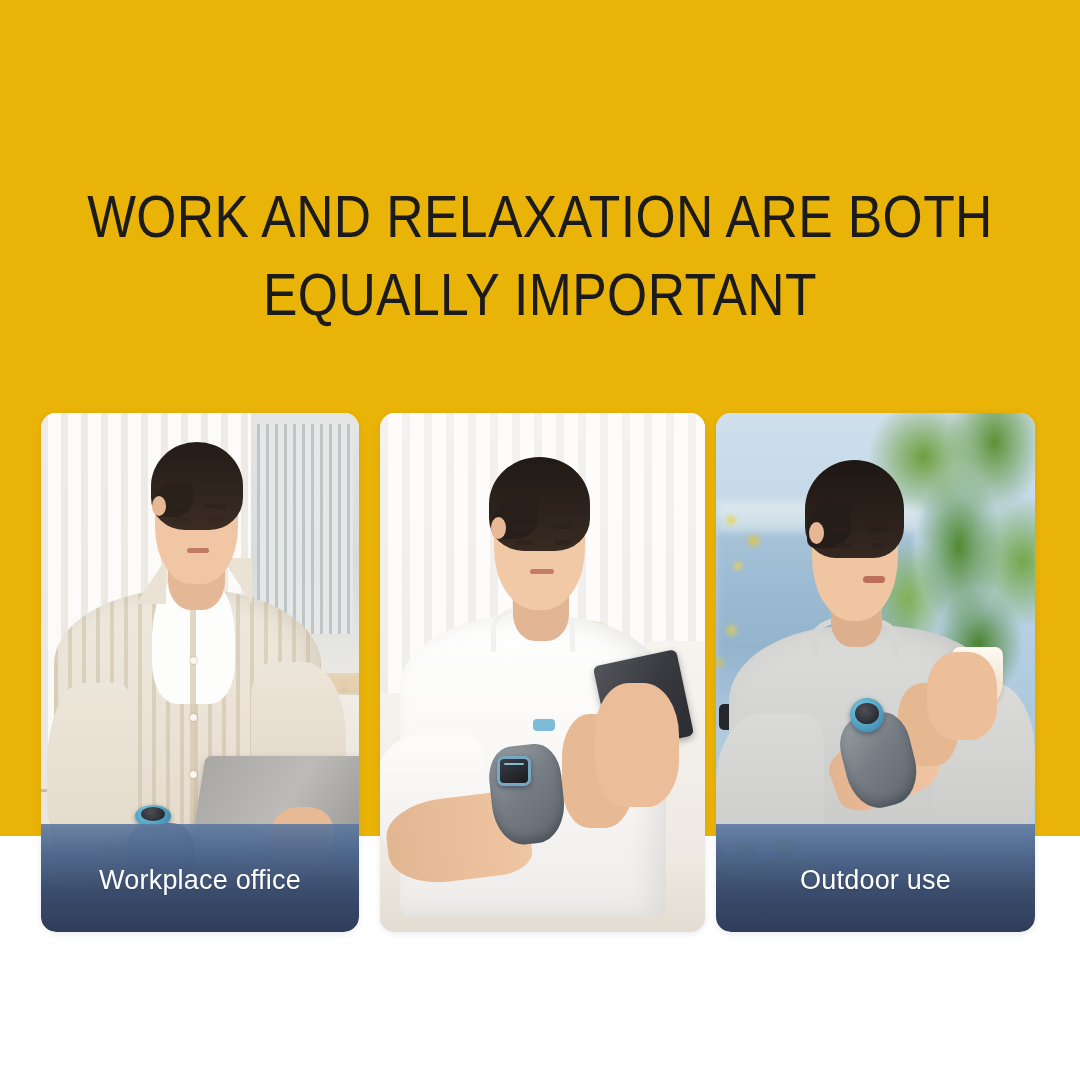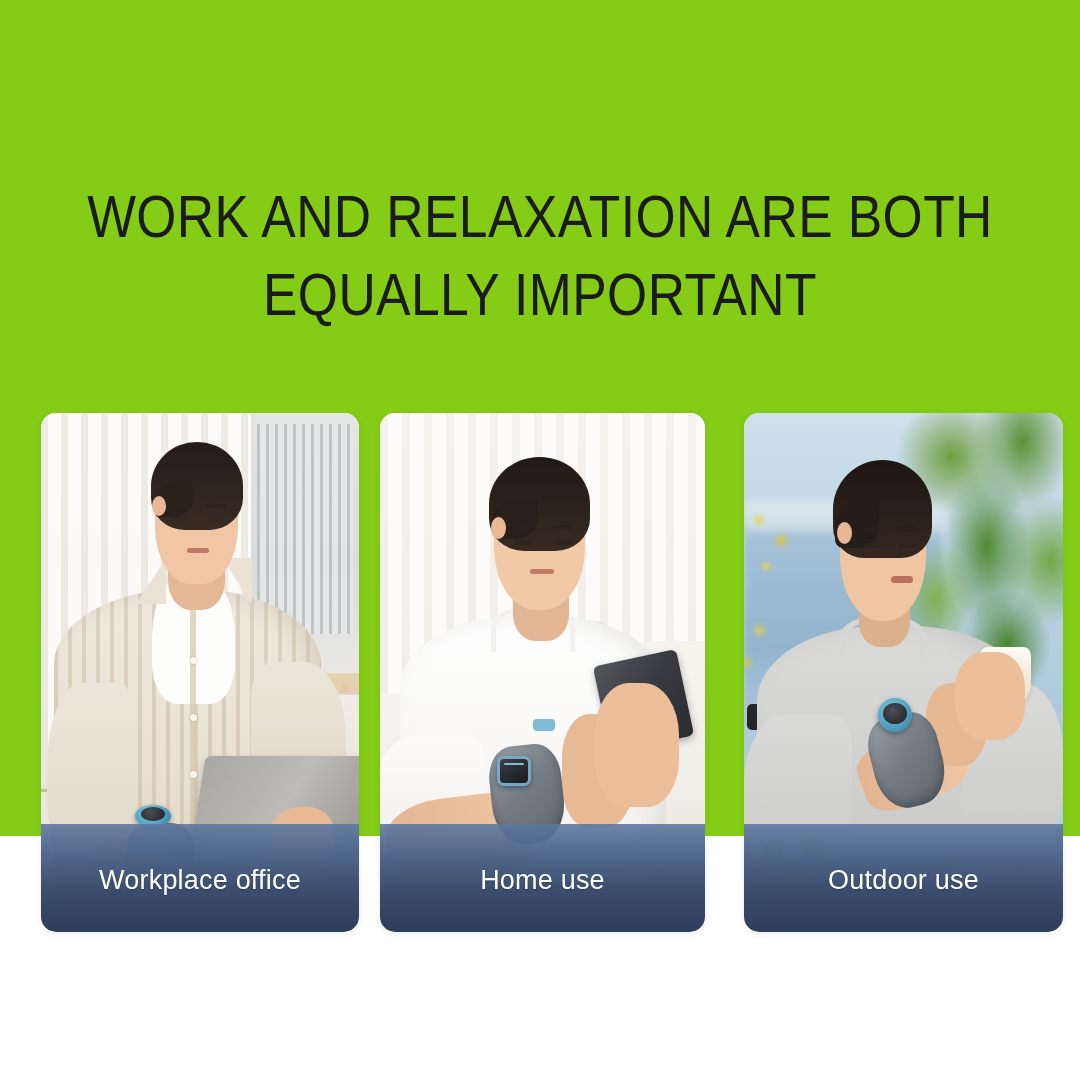--- a/index.html
+++ b/index.html
@@ -2,21 +2,21 @@
 <html><head>
 <meta charset="utf-8">
 <style>
   * { margin:0; padding:0; box-sizing:border-box; }
   html,body {
     width:1080px; height:1080px;
     background:#ffffff;
     font-family:"Liberation Sans", sans-serif;
     overflow:hidden;
   }
-  .page { position:relative; width:1080px; height:836px; background:#84cc16; }
+  .page { position:relative; width:1080px; height:836px; background:#eab308; }
 
   
   .heading {
     position:absolute; left:0; top:178px; width:1080px;
     text-align:center;
     color:#1b1b1b;
     font-family:"Liberation Sans Narrow","Liberation Sans",sans-serif;
     font-size:60px;
     font-weight:400;
     letter-spacing:0.5px;
@@ -30,21 +30,21 @@
   .cards { position:absolute; left:0; top:413px; width:1080px; height:520px; }
   .card {
     position:absolute; top:0; height:519px;
     border-radius:15px;
     overflow:hidden;
     background:#e9e7e2;
     box-shadow:0 2px 6px rgba(40,50,70,.10);
   }
   .card.c1 { left:41px;  width:318px; }
   .card.c2 { left:380px; width:325px; }
-  .card.c3 { left:744px; width:319px; }
+  .card.c3 { left:716px; width:319px; }
 
   .photo { position:absolute; inset:0; overflow:hidden; }
 
   
   .caption {
     position:absolute; left:0; right:0; bottom:0; height:108px;
     border-bottom-left-radius:15px; border-bottom-right-radius:15px;
     background:linear-gradient(to bottom,
         rgba(92,119,159,0.88) 0%,
         rgba(76,101,139,0.97) 28%,
@@ -554,23 +554,20 @@
         <div class="s2-mouth"></div>
 
         <div class="s2-armL"></div>
         <div class="s2-forearm"></div>
         <div class="s2-phone"></div>
         <div class="s2-handL2"></div>
         <div class="s2-handR"></div>
         <div class="cuff s2-cuff"></div>
         <div class="s2-straptab"></div>
         <div class="s2-screen"></div>
-      </div>
-      <div class="caption">
-        <span class="caption-text">Home use</span>
       </div>
     </div>
 
     <div class="card c3">
       <div class="photo">
         <div class="s3-bg"></div>
         <div class="s3-water"></div>
         <div class="s3-shore"></div>
         <div class="s3-plant1"></div>
         <div class="s3-plant2"></div>

